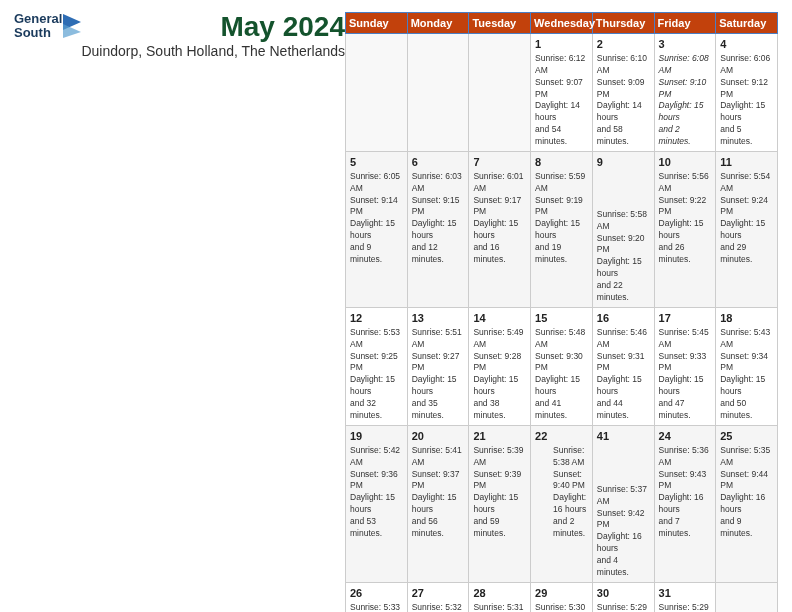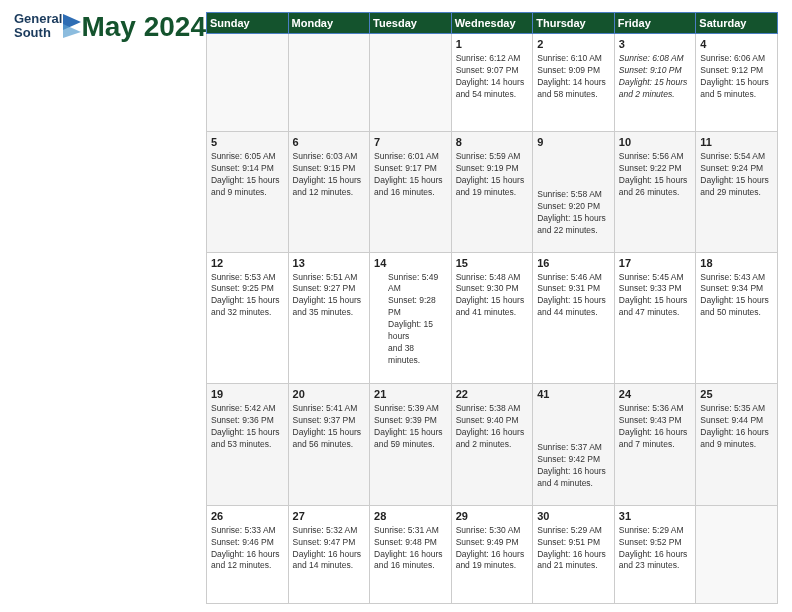--- a/index.html
+++ b/index.html
@@ -56,21 +56,21 @@
       color: #333;
     }
     .calendar {
       flex: 1;
       border: 1px solid #ccc;
       border-collapse: collapse;
       width: 100%;
       table-layout: fixed;
     }
     .calendar th {
-      background: #14532d;
+      background: #c2410c;
       color: #fff;
       font-size: 11px;
       font-weight: bold;
       padding: 4px 3px;
       border: 1px solid #4a7ec4;
       text-align: left;
     }
     .calendar td {
       border: 1px solid #ccc;
       vertical-align: top;
@@ -112,20 +112,21 @@
         <span>General</span>
         <span>South</span>
       </div>
       <svg class="logo-icon" viewBox="0 0 18 24" xmlns="http://www.w3.org/2000/svg">
         <polygon points="0,0 18,8 0,16" fill="#2e6db4"></polygon>
         <polygon points="0,10 18,18 0,24" fill="#5ba0d0" opacity="0.7"></polygon>
       </svg>
     </div>
     <div class="title-block">
       <div class="main-title">May 2024</div>
+      <div class="subtitle">Duindorp, South Holland, The Netherlands</div>
     </div>
   </div>
 
   <table class="calendar">
     <thead>
       <tr>
         <th>Sunday</th>
         <th>Monday</th>
         <th>Tuesday</th>
         <th>Wednesday</th>
@@ -229,21 +230,21 @@
           </td>
           <td class="row-white">
             <span class="day-num">13</span>
             <div class="day-info" style="white-space: pre-line;">Sunrise: 5:51 AM
 Sunset: 9:27 PM
 Daylight: 15 hours
 and 35 minutes.</div>
           </td>
           <td class="row-white">
             <span class="day-num">14</span>
-            <div class="day-info" style="white-space: pre-line; margin-left: 14px;">Sunrise: 5:49 AM
+            <div class="day-info" style="white-space: pre-line;">Sunrise: 5:49 AM
 Sunset: 9:28 PM
 Daylight: 15 hours
 and 38 minutes.</div>
           </td>
           <td class="row-white">
             <span class="day-num">15</span>
             <div class="day-info" style="white-space: pre-line;">Sunrise: 5:48 AM
 Sunset: 9:30 PM
 Daylight: 15 hours
 and 41 minutes.</div>
@@ -287,21 +288,21 @@
           </td>
           <td class="row-shade">
             <span class="day-num">21</span>
             <div class="day-info" style="white-space: pre-line;">Sunrise: 5:39 AM
 Sunset: 9:39 PM
 Daylight: 15 hours
 and 59 minutes.</div>
           </td>
           <td class="row-shade">
             <span class="day-num">22</span>
-            <div class="day-info" style="white-space: pre-line;">Sunrise: 5:38 AM
+            <div class="day-info" style="white-space: pre-line; margin-left: 18px;">Sunrise: 5:38 AM
 Sunset: 9:40 PM
 Daylight: 16 hours
 and 2 minutes.</div>
           </td>
           <td class="row-shade">
             <span class="day-num">41</span>
             <div class="day-info" style="white-space: pre-line; margin-top: 40px;">Sunrise: 5:37 AM
 Sunset: 9:42 PM
 Daylight: 16 hours
 and 4 minutes.</div>

